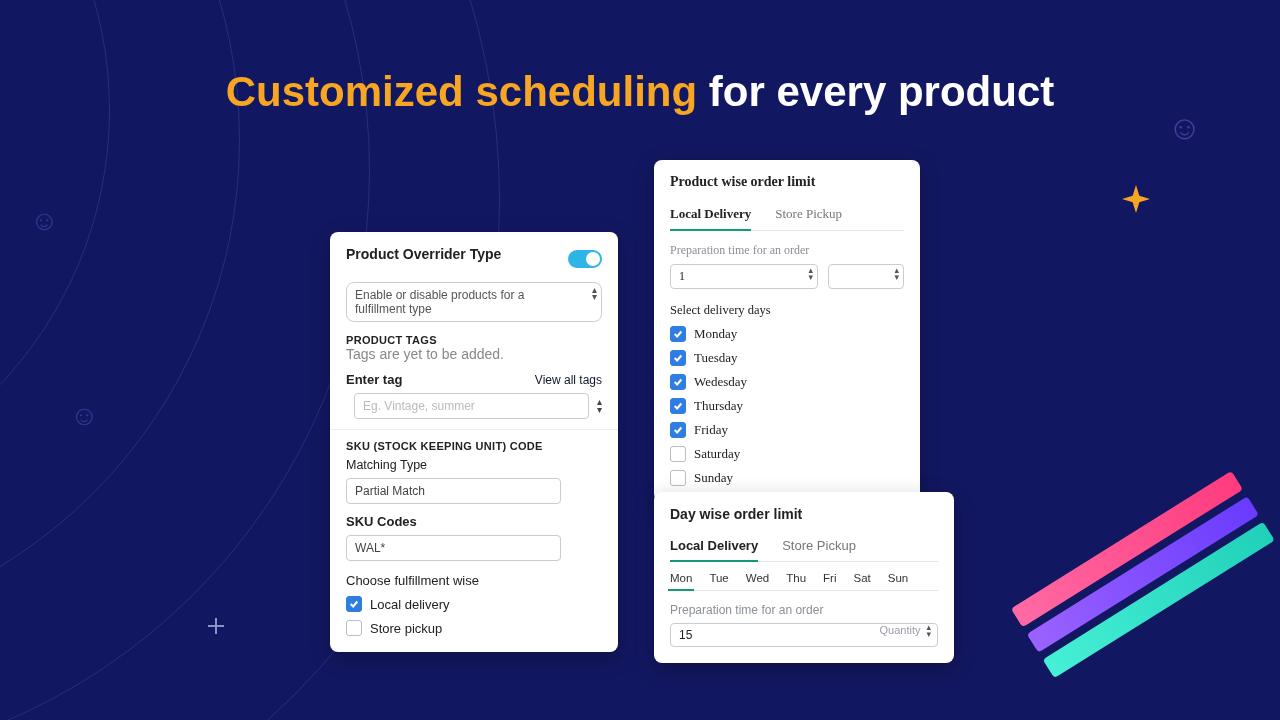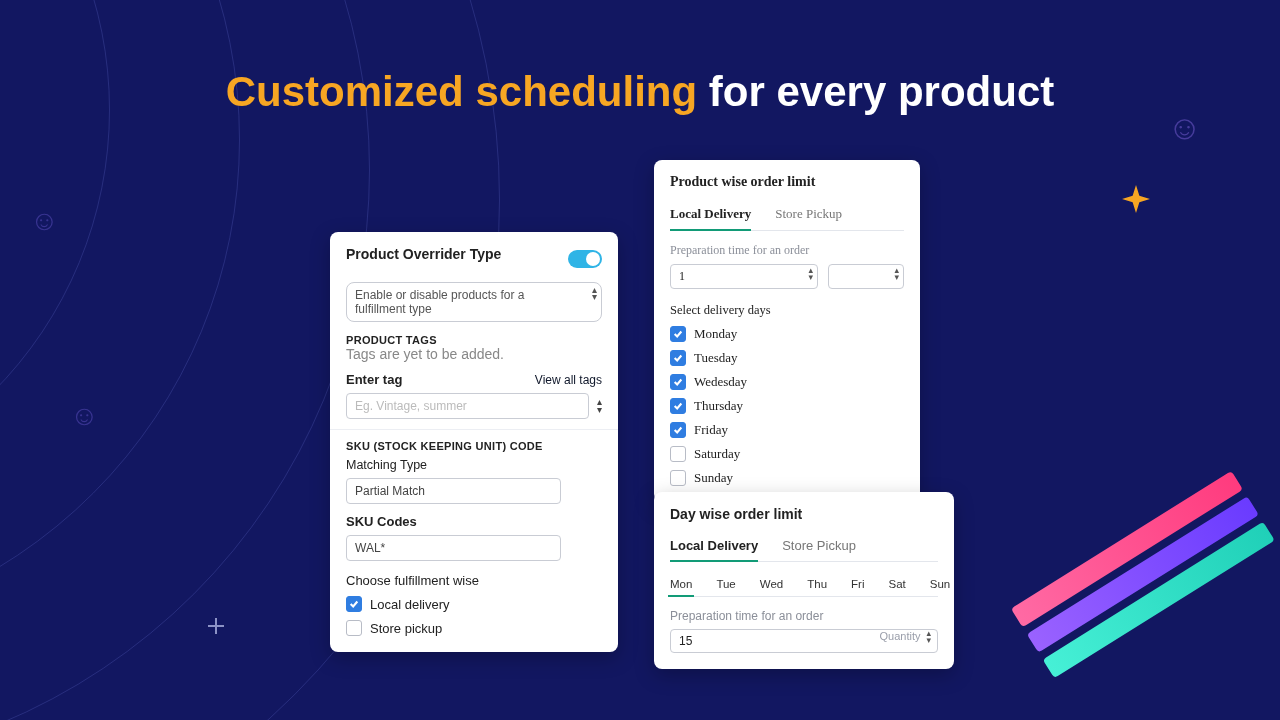--- a/index.html
+++ b/index.html
@@ -125,21 +125,21 @@
     flex:1; border:1px solid #c9ccd4; border-radius:4px;
     padding:4px 22px 4px 8px; font-size:12px; position:relative; background:#fff;
     display:flex; align-items:center;
   }
   .num-input .spin {
     position:absolute; right:4px; top:2px; font-size:9px; line-height:7px;
     color:#555; display:flex; flex-direction:column;
   }
   .section-label { font-size:12.5px; color:#222; margin-top:14px; }
 
-  .daytabs { display:flex; gap:24px; border-bottom:1px solid #e3e6ec; margin-top:16px; font-size:11.5px; color:#333; }
+  .daytabs { display:flex; gap:17px; border-bottom:1px solid #e3e6ec; margin-top:10px; font-size:11.5px; color:#333; }
   .daytab { padding:0 0 6px 0; position:relative; }
   .daytab.active:after {
     content:""; position:absolute; left:-2px; right:-2px; bottom:-1px;
     height:2px; background:#129b77;
   }
   .qty-row { display:flex; align-items:flex-start; border:1px solid #c9ccd4; border-radius:4px; margin-top:6px; }
   .qty-row .val { flex:1; padding:4px 8px; font-size:12px; }
   .qty-row .lbl { font-size:11px; color:#9a9eaa; padding:0 6px; }
   .qty-row .spin { font-size:9px; line-height:7px; color:#555; display:flex; flex-direction:column; padding-right:6px; }
 </style>
@@ -179,21 +179,21 @@
         </div>
     </div>
   </div>
   <div class="label-sm">PRODUCT TAGS</div>
   <div class="hint">Tags are yet to be added.</div>
   <div class="row" style="margin-top:10px;align-items:flex-end;">
     <div style="font-size:13px;font-weight:600;">Enter tag</div>
     <a class="link">View all tags</a>
   </div>
   <div class="row" style="gap:8px;margin-top:6px;">
-    <div style="flex:1;position:relative;">
+    <div style="flex:1;position:relative;margin-left:8px;">
       <input class="text-input" placeholder="Eg. Vintage, summer" style="">
     </div>
     <div class="spin" style="display:flex;flex-direction:column;font-size:10px;line-height:8px;color:#444;">
         <span>▴</span>
         <span>▾</span>
       </div>
   </div>
   <div class="divider"></div>
   <div class="label-sm" style="margin-top:4px;">SKU (STOCK KEEPING UNIT) CODE</div>
   <div style="font-size:12.5px;margin-top:6px;">Matching Type</div>

